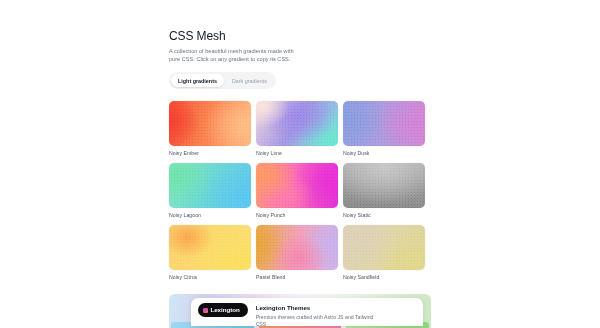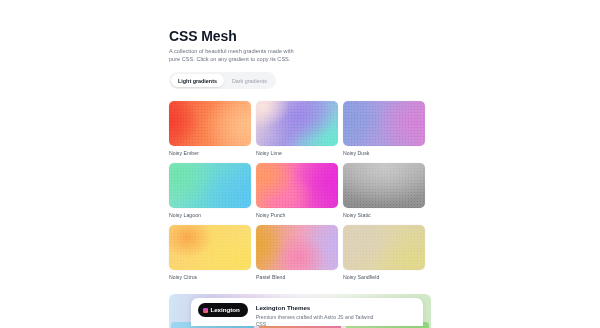--- a/index.html
+++ b/index.html
@@ -7,21 +7,21 @@
     width: 600px; height: 328px;
     background: #ffffff;
     font-family: "Liberation Sans", sans-serif;
     overflow: hidden;
   }
   .page { position: relative; width: 600px; height: 328px; background:#fff; }
 
   .content { position: absolute; left: 169px; top: 30px; width: 262px; }
 
   .page-title {
-    font-size: 14px; font-weight: bold; color: #111827;
+    font-size: 12px; font-weight: normal; color: #111827;
     letter-spacing: -0.1px; line-height: 12px;
   }
   .page-desc {
     margin-top: 5px;
     font-size: 5.6px; color: #6b7280; line-height: 8.2px;
     max-width: 128px; letter-spacing: 0.01px;
   }
 
   .toggle-group {
     margin-top: 9px;

